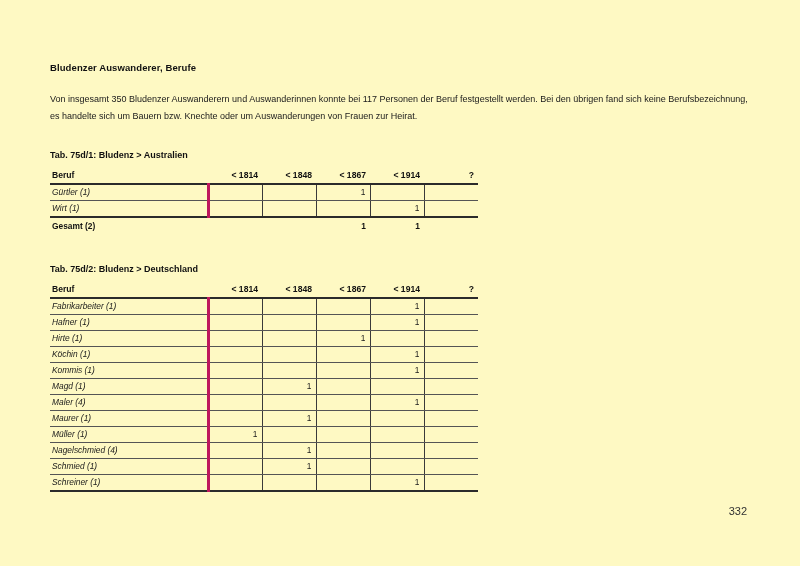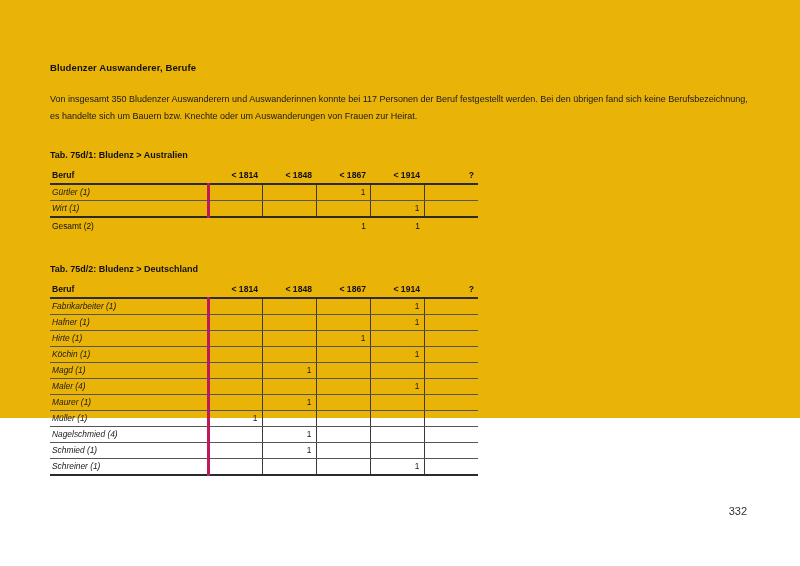--- a/index.html
+++ b/index.html
@@ -12,22 +12,22 @@
     height: 566px;
     font-family: "Liberation Sans", sans-serif;
     color: #1a1a1a;
     overflow: hidden;
     position: relative;
   }
   .page {
     position: absolute;
     left: 0; top: 0;
     width: 800px;
-    height: 418px;
-    background: #eab308;
+    height: 566px;
+    background: #fef9c3;
   }
   .content {
     position: absolute;
     left: 50px;
     top: 62px;
     width: 700px;
   }
   .doc-title {
     font-size: 9.5px;
     font-weight: bold;
@@ -96,21 +96,21 @@
     border-right: none;
   }
   table.data-table tbody tr:last-child td {
     border-bottom: 2px solid #2b2b2b;
   }
 
   table.data-table tfoot td {
     height: 16px;
     line-height: 16px;
     padding: 0 4px 0 0;
-    font-weight: normal;
+    font-weight: bold;
     text-align: right;
     border: none;
     color: #111;
   }
   table.data-table tfoot td.cell-beruf {
     text-align: left;
     padding-left: 2px;
   }
 
   .page-number {
@@ -231,20 +231,28 @@
           </tr>
           <tr>
             <td class="cell-beruf">Köchin (1)</td>
             <td></td>
             <td></td>
             <td></td>
             <td>1</td>
             <td class="cell-last"></td>
           </tr>
           <tr>
+            <td class="cell-beruf">Kommis (1)</td>
+            <td></td>
+            <td></td>
+            <td></td>
+            <td>1</td>
+            <td class="cell-last"></td>
+          </tr>
+          <tr>
             <td class="cell-beruf">Magd (1)</td>
             <td></td>
             <td>1</td>
             <td></td>
             <td></td>
             <td class="cell-last"></td>
           </tr>
           <tr>
             <td class="cell-beruf">Maler (4)</td>
             <td></td>

